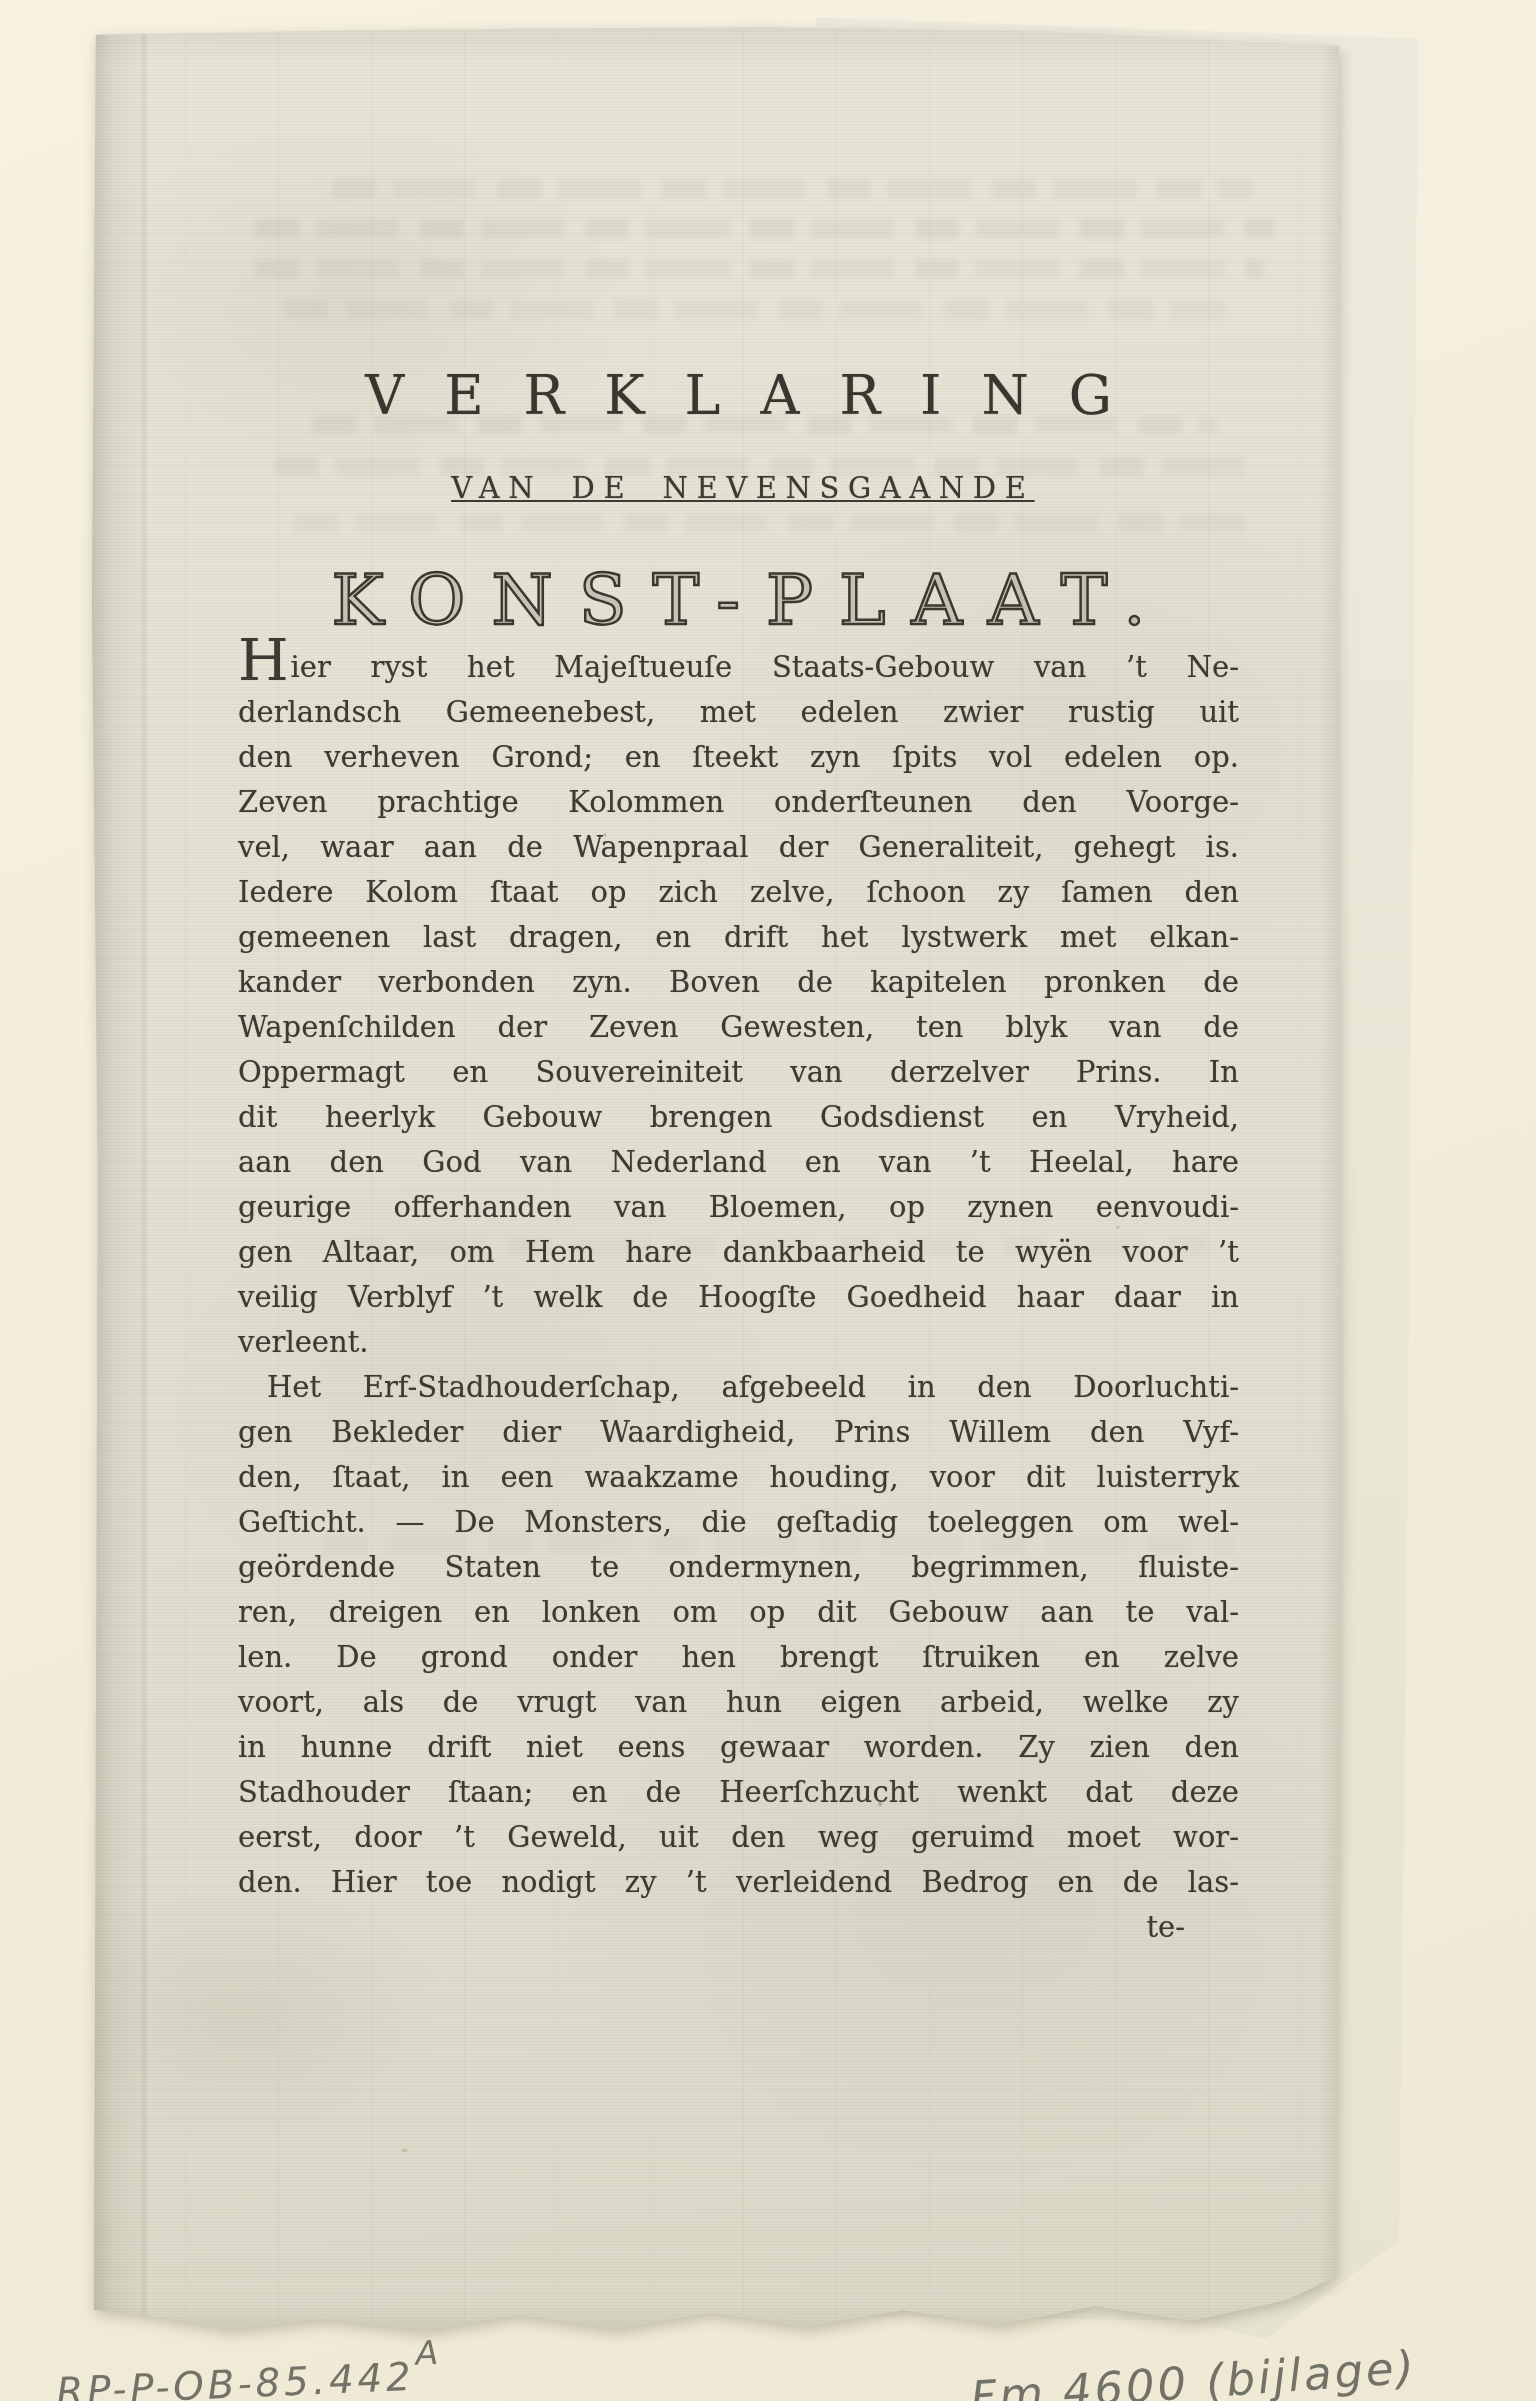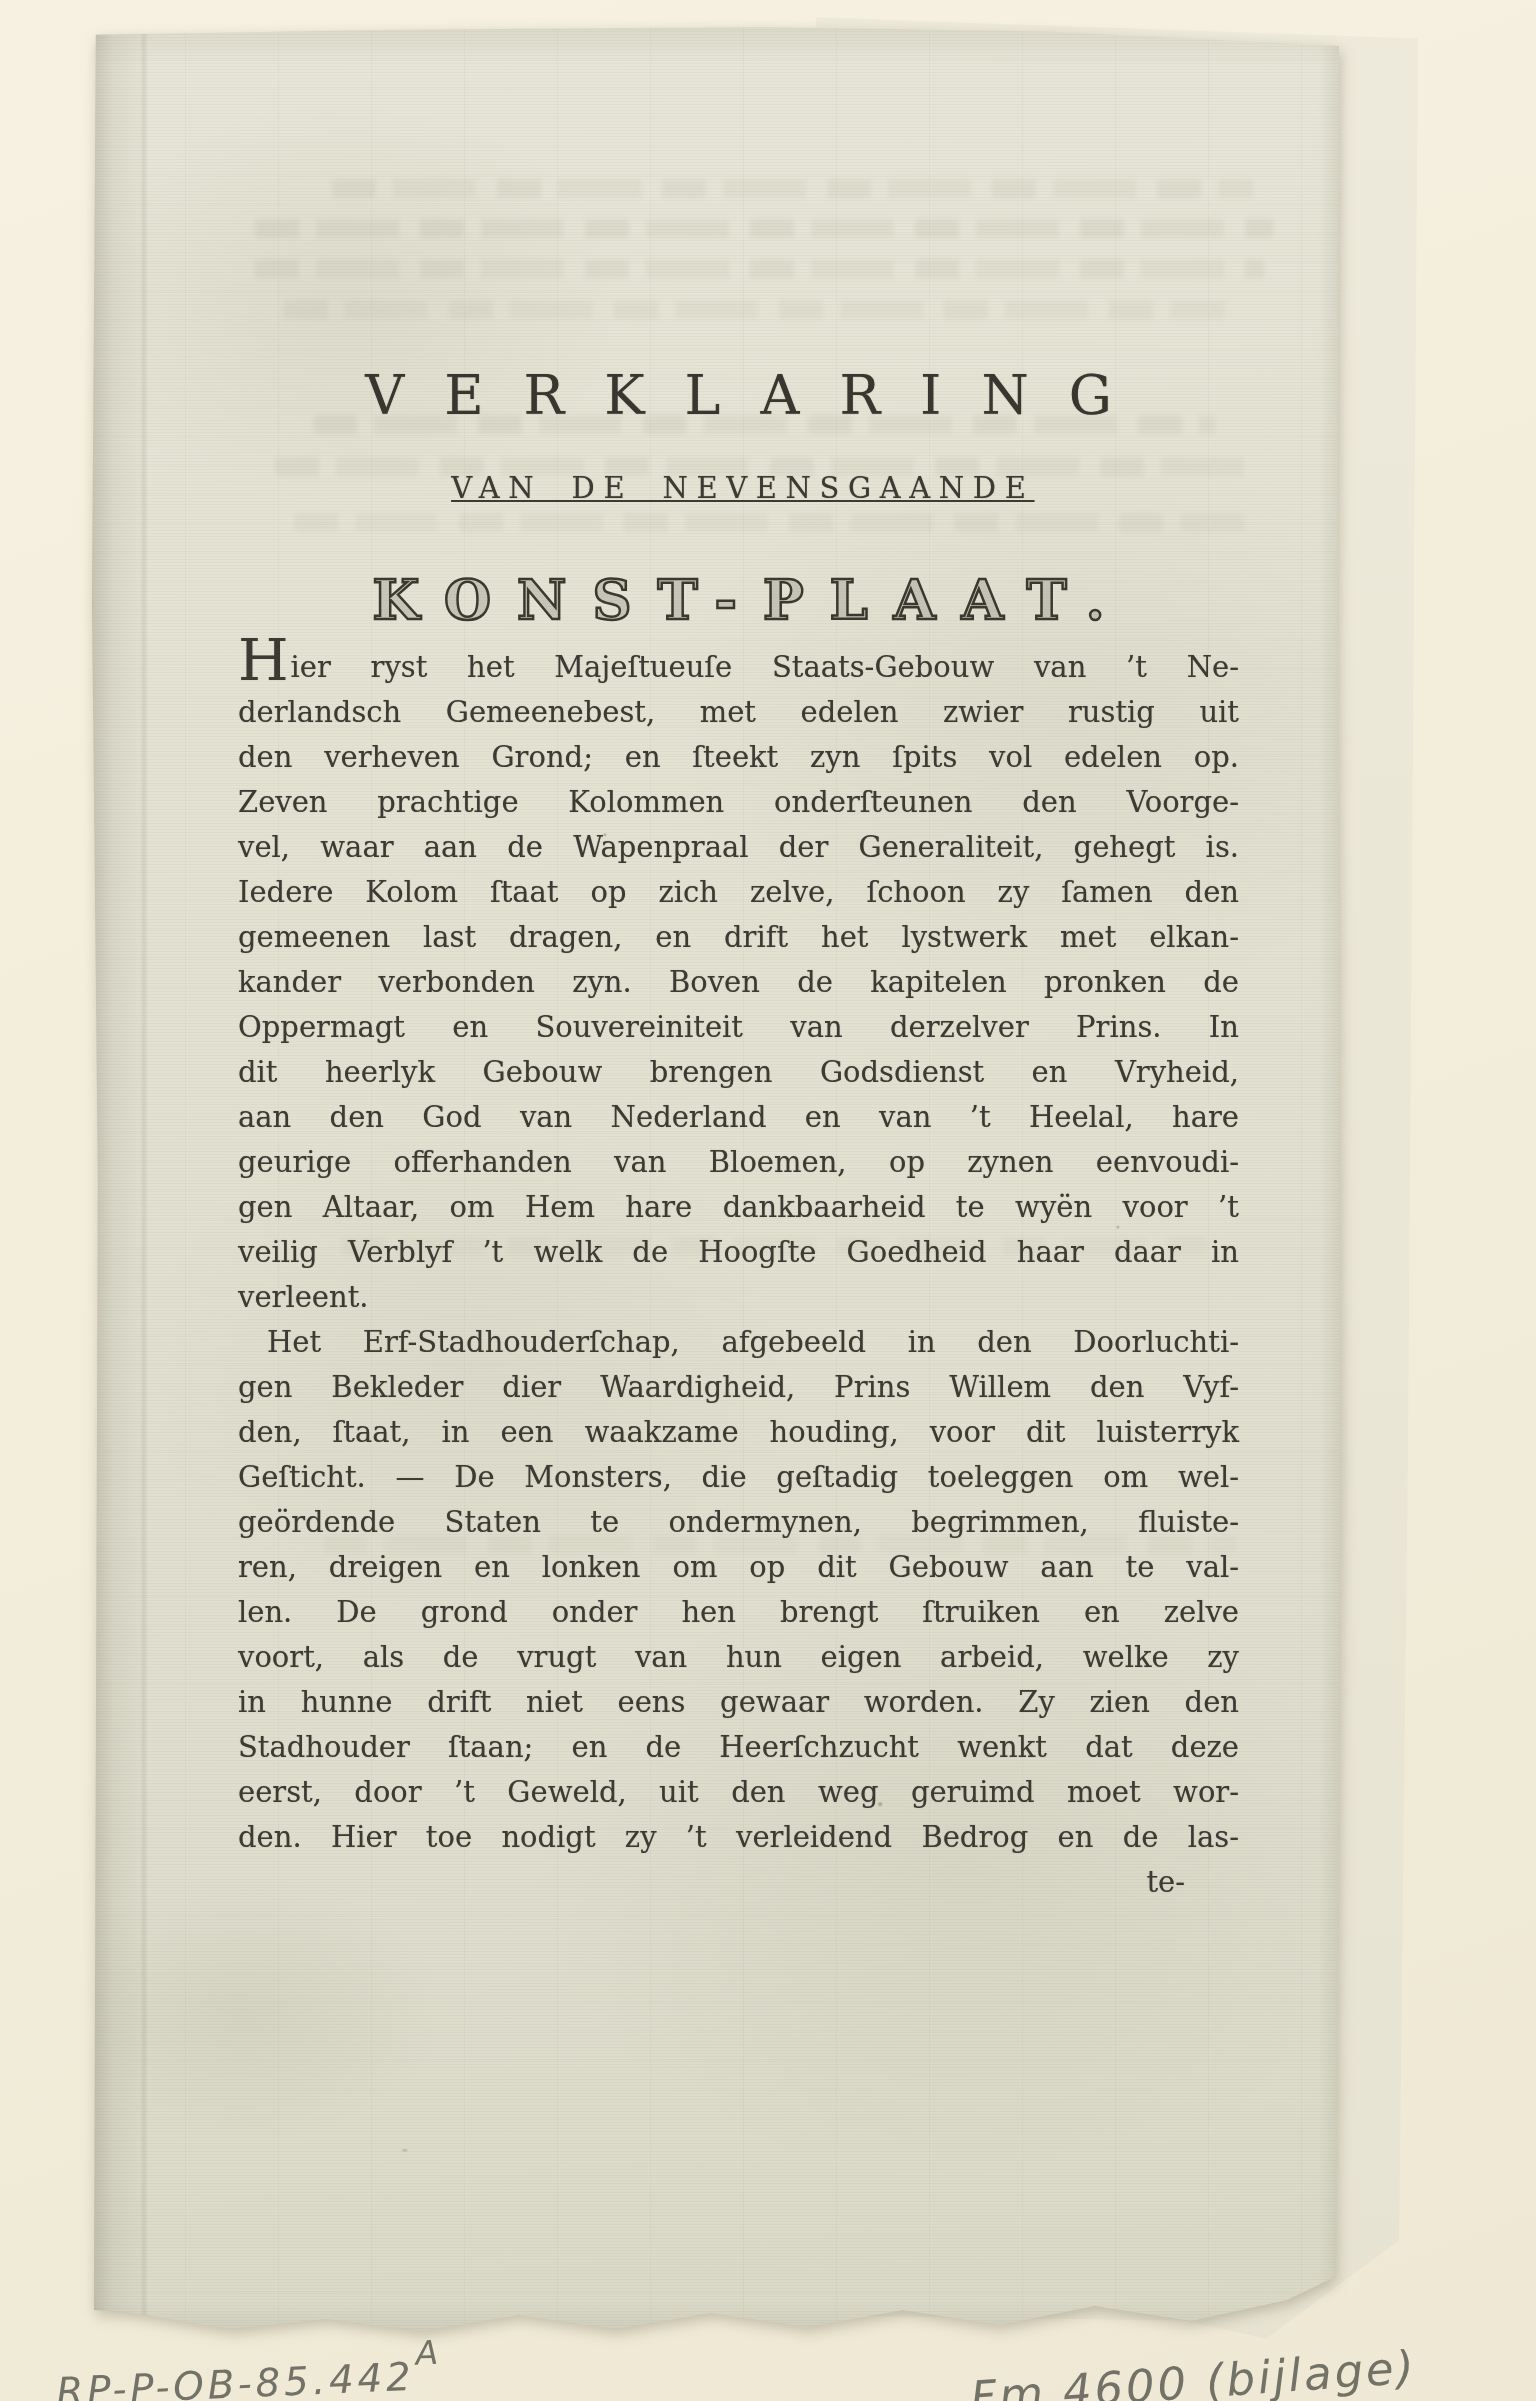--- a/index.html
+++ b/index.html
@@ -57,22 +57,22 @@
   .g9{left:231px;top:1508px;width:913px;opacity:.06;}
 
   
   .content{position:absolute;left:146px;top:4px;width:1001px;color:#3b3a33;}
   .title{margin-top:336px;text-align:center;font-size:54px;line-height:58px;
          letter-spacing:40px;padding-left:40px;font-weight:normal;
          color:#38372f;text-shadow:0 0 1px rgba(56,55,47,.55);}
   .subtitle{margin-top:47px;text-align:center;font-size:29px;line-height:33px;
          letter-spacing:8.6px;word-spacing:11.5px;padding-left:8.6px;color:#3b3a33;
          text-shadow:0 0 1px rgba(56,55,47,.5);text-decoration:underline;}
-  .display-title{margin-top:50px;text-align:center;font-size:54px;line-height:90px;
-         letter-spacing:26px;padding-left:26px;font-weight:bold;color:rgba(52,51,41,.16);
+  .display-title{margin-top:50px;text-align:center;font-size:70px;line-height:90px;
+         letter-spacing:26px;padding-left:26px;font-weight:normal;color:rgba(52,51,41,.16);
          -webkit-text-stroke:2.5px #3a392f;}
   .bodytext{margin-top:0;font-size:29px;line-height:45px;text-shadow:0 0 1px rgba(58,57,51,.38);}
   .line{text-align:justify;text-align-last:justify;white-space:normal;}
   .line.noforce{text-align:left;text-align-last:left;}
   .line.indent{text-indent:29px;}
   .initial{font-size:58px;line-height:0;position:relative;top:2.9px;letter-spacing:1.9px;}
   .catchword{text-align:right;padding-right:54px;font-size:29px;line-height:45px;
              text-shadow:0 0 1px rgba(58,57,51,.38);}
 
   
@@ -112,20 +112,21 @@
         <div class="bodytext">
           <div>
               <div class="line"><span class="initial">H</span>ier ryst het Majeſtueuſe Staats-Gebouw van ’t Ne-</div>
               <div class="line">derlandsch Gemeenebest, met edelen zwier rustig uit</div>
               <div class="line">den verheven Grond; en ſteekt zyn ſpits vol edelen op.</div>
               <div class="line">Zeven prachtige Kolommen onderſteunen den Voorge-</div>
               <div class="line">vel, waar aan de Wapenpraal der Generaliteit, gehegt is.</div>
               <div class="line">Iedere Kolom ſtaat op zich zelve, ſchoon zy ſamen den</div>
               <div class="line">gemeenen last dragen, en drift het lystwerk met elkan-</div>
               <div class="line">kander verbonden zyn.  Boven de kapitelen pronken de</div>
+              <div class="line">Wapenſchilden der Zeven Gewesten, ten blyk van de</div>
               <div class="line">Oppermagt en Souvereiniteit van derzelver Prins.  In</div>
               <div class="line">dit heerlyk Gebouw brengen Godsdienst en Vryheid,</div>
               <div class="line">aan den God van Nederland en van ’t Heelal, hare</div>
               <div class="line">geurige offerhanden van Bloemen, op zynen eenvoudi-</div>
               <div class="line">gen Altaar, om Hem hare dankbaarheid te wyën voor ’t</div>
               <div class="line">veilig Verblyf ’t welk de Hoogſte Goedheid haar daar in</div>
               <div class="line noforce">verleent.</div>
             </div>
           <div>
               <div class="line indent">Het Erf-Stadhouderſchap, afgebeeld  in den Doorluchti-</div>

